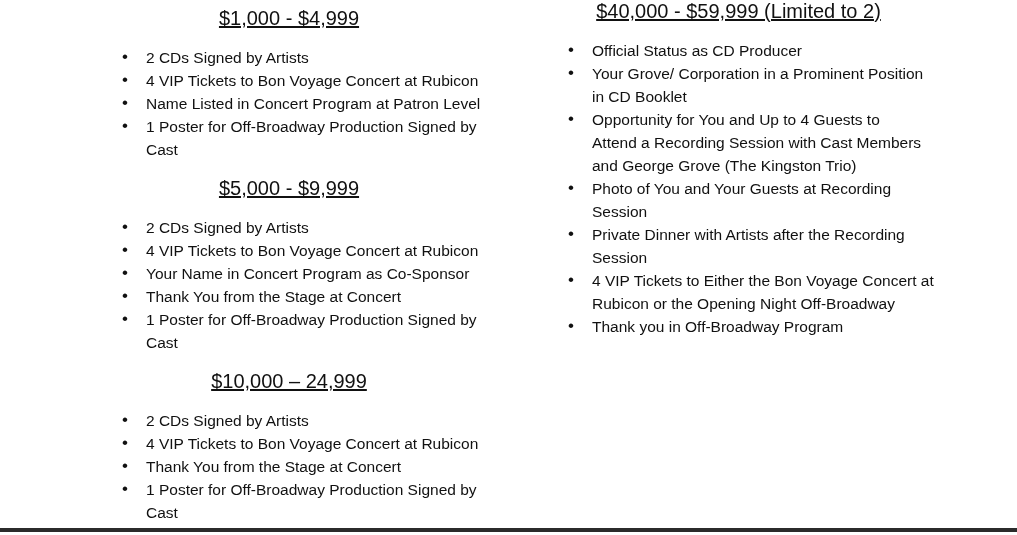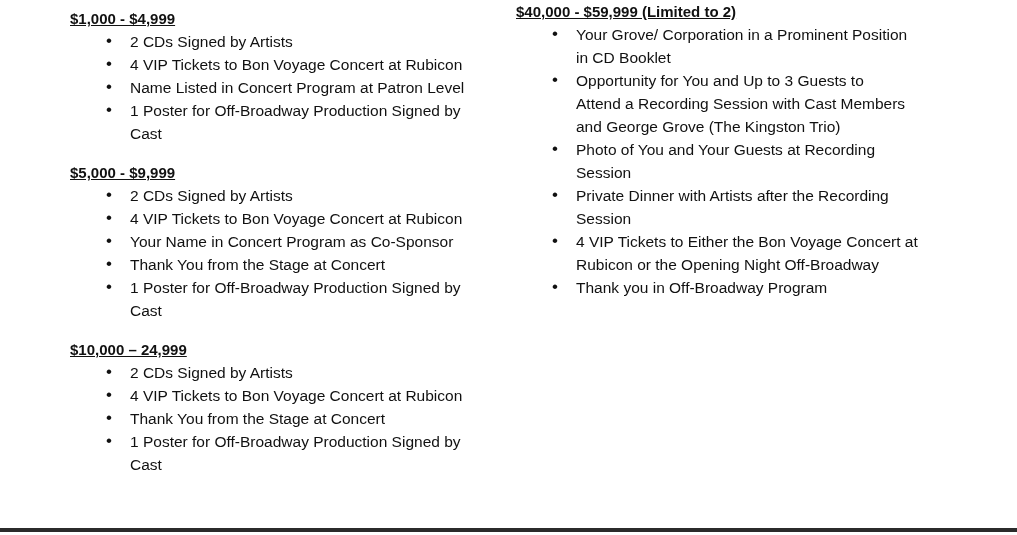--- a/index.html
+++ b/index.html
@@ -16,27 +16,28 @@
     width: 1017px;
     height: 535px;
     background: #ffffff;
   }
   .column { position: absolute; top: 0; }
   .column-left  { left: 70px;  top: 7px;  width: 438px; }
   .column-right { left: 516px; top: 0; width: 445px; }
   .tier { margin: 0 0 16px 0; }
   .tier-title {
     margin: 0;
-    font-size: 15px;
-    font-weight: 700;
+    font-size: 20px;
+    font-weight: 400;
     line-height: 23px;
     text-decoration: underline;
     white-space: nowrap;
+    text-align: center;
   }
-  ul.benefits { list-style: none; margin: 0; padding: 0; }
+  ul.benefits { list-style: none; margin: 16px; padding: 0; }
   ul.benefits li {
     position: relative;
     padding-left: 60px;
     font-size: 15.5px;
     line-height: 23px;
     white-space: pre-line;
   }
   ul.benefits li::before {
     content: "\2022";
     position: absolute;
@@ -94,23 +95,24 @@
       </ul>
     </section>
 
   </div>
 
   <div class="column column-right">
 
     <section class="tier">
       <h2 class="tier-title">$40,000 - $59,999 (Limited to 2)</h2>
       <ul class="benefits">
+        <li>Official Status as CD Producer</li>
         <li>Your Grove/ Corporation in a Prominent Position
 in CD Booklet</li>
-        <li>Opportunity for You and Up to 3 Guests to
+        <li>Opportunity for You and Up to 4 Guests to
 Attend a Recording Session with Cast Members
 and George Grove (The Kingston Trio)</li>
         <li>Photo of You and Your Guests at Recording
 Session</li>
         <li>Private Dinner with Artists after the Recording
 Session</li>
         <li>4 VIP Tickets to Either the Bon Voyage Concert at
 Rubicon or the Opening Night Off-Broadway</li>
         <li>Thank you in Off-Broadway Program</li>
       </ul>

